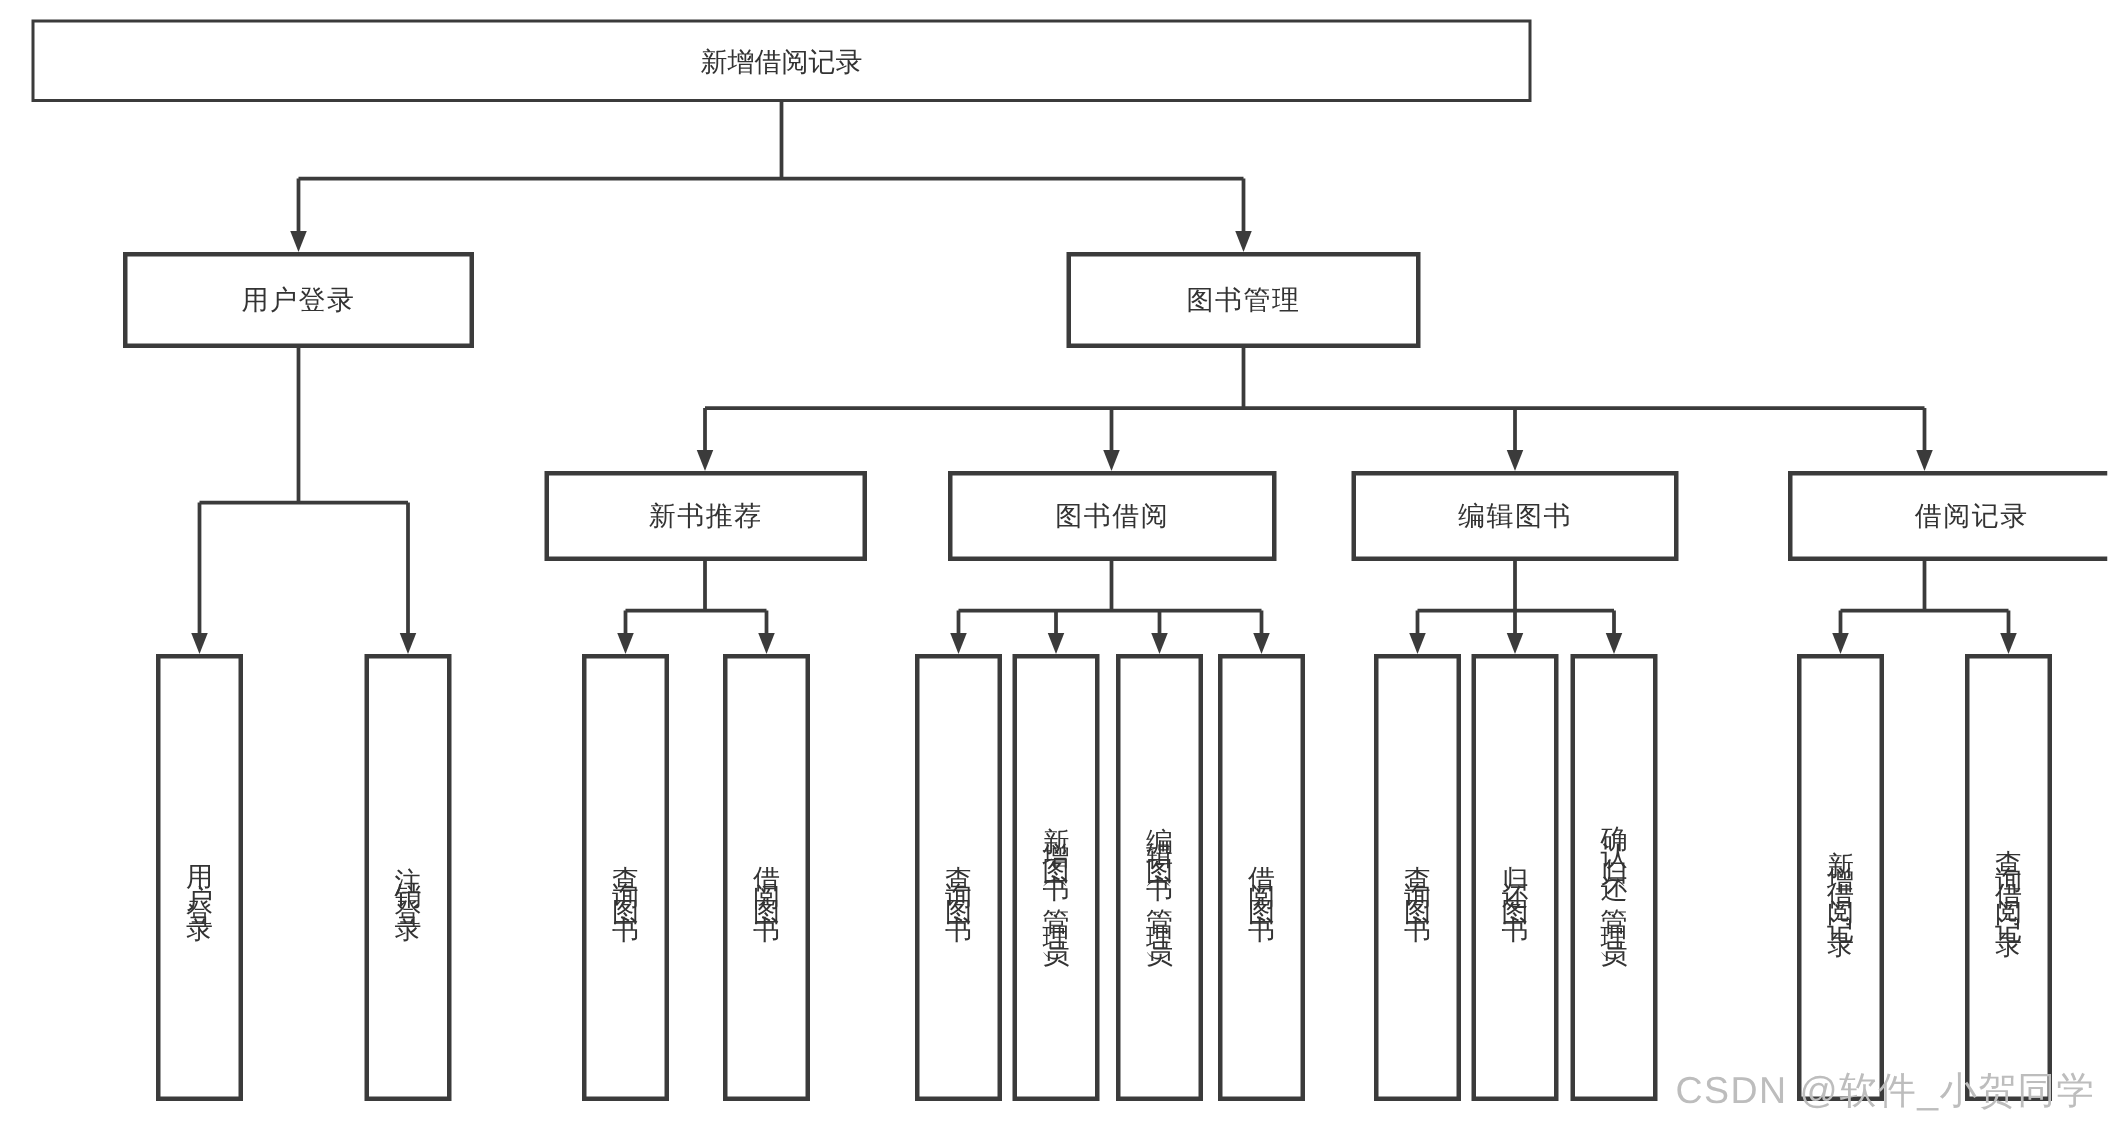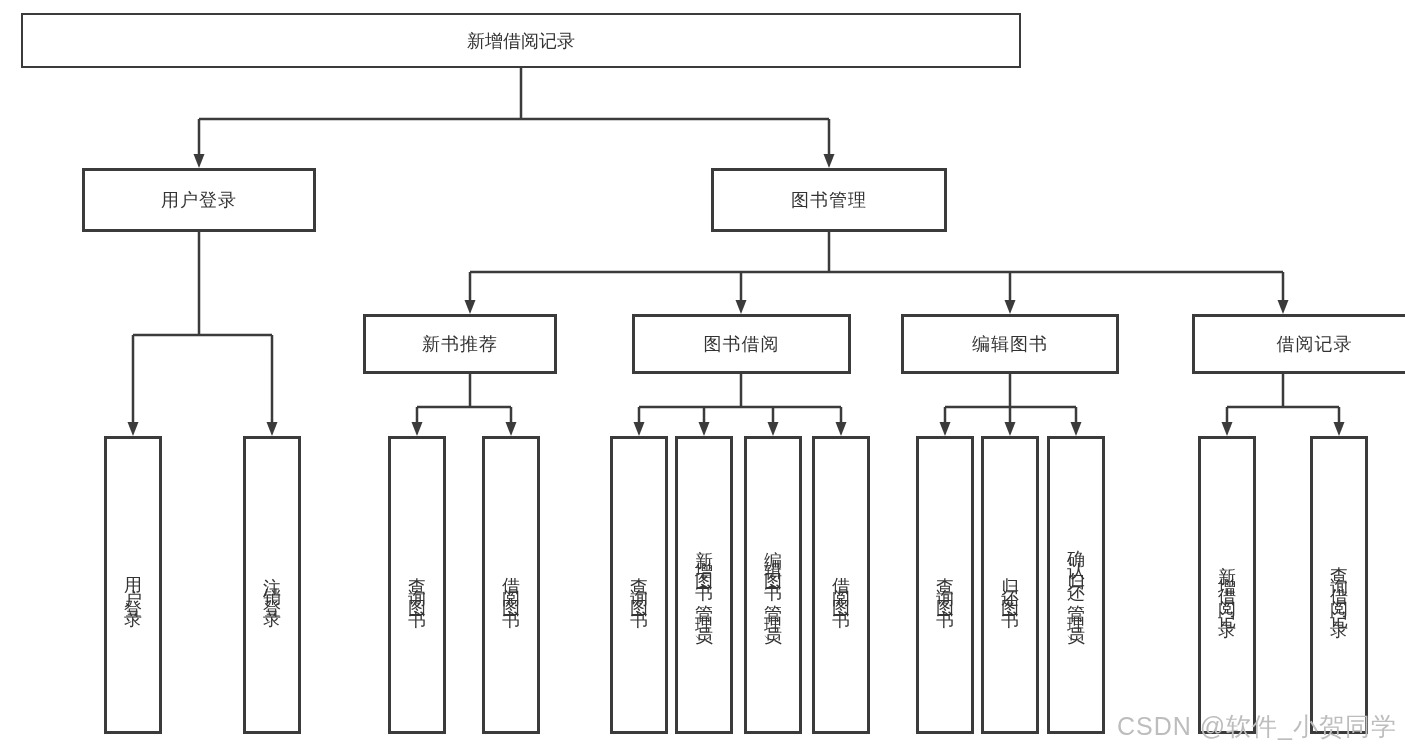--- a/index.html
+++ b/index.html
@@ -102,21 +102,21 @@
     <span class="lbl">新增借阅记录</span>
   </div>
 
   <div class="node hbox" style="left:82px;top:168px;width:234px;height:64px;">
     <span class="lbl">用户登录</span>
   </div>
   <div class="node hbox" style="left:711px;top:168px;width:236px;height:64px;">
     <span class="lbl">图书管理</span>
   </div>
 
-  <div class="node hbox" style="left:363px;top:314px;width:194px;height:60px;">
+  <div class="node hbox" style="left:363px;top:314px;width:215px;height:60px;">
     <span class="lbl">新书推荐</span>
   </div>
   <div class="node hbox" style="left:632px;top:314px;width:219px;height:60px;">
     <span class="lbl">图书借阅</span>
   </div>
   <div class="node hbox" style="left:901px;top:314px;width:218px;height:60px;">
     <span class="lbl">编辑图书</span>
   </div>
   <div class="node hbox" style="left:1192px;top:314px;width:218px;height:60px;padding-left:27px;">
     <span class="lbl">借阅记录</span>

